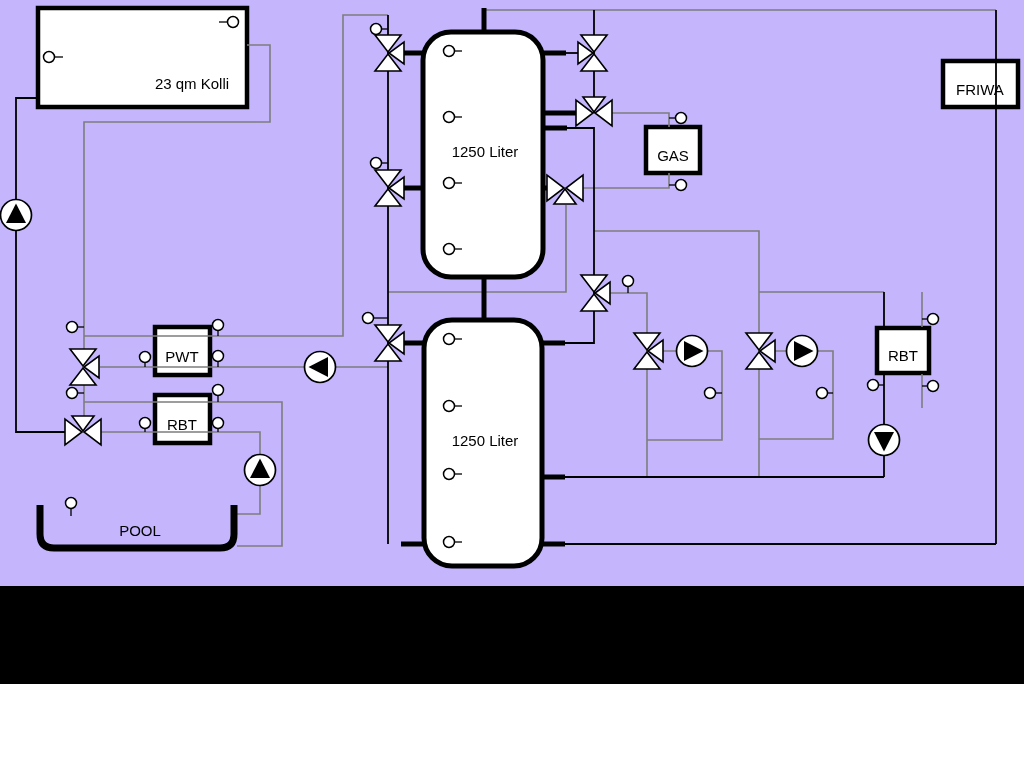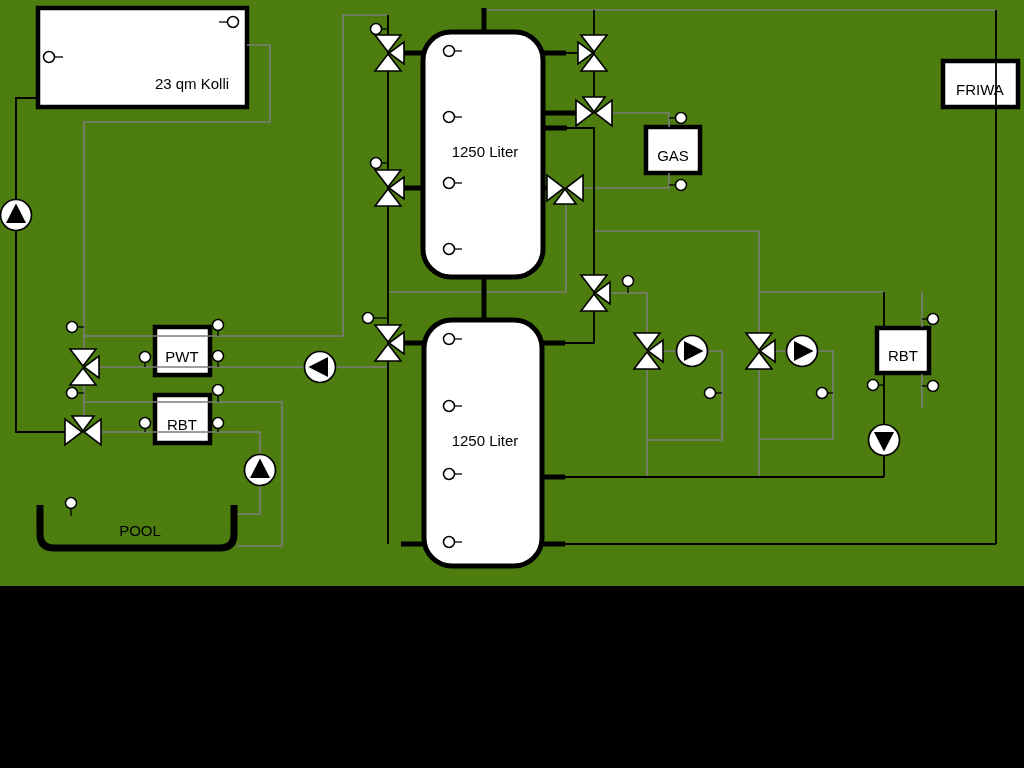--- a/index.html
+++ b/index.html
@@ -1,16 +1,16 @@
 <!DOCTYPE html>
 <html><head>
 <meta charset="utf-8">
 <style>
   html,body{margin:0;padding:0;background:#fff;}
-  .stage{position:relative;width:1024px;height:768px;background:#4d7c0f;overflow:hidden;}
+  .stage{position:relative;width:1024px;height:684px;background:#c4b5fd;overflow:hidden;}
   svg{display:block;}
   .ln-g{stroke:#7d7d7d;stroke-width:1.6;fill:none;}
   .ln-b{stroke:#000;stroke-width:1.8;fill:none;}
   .stub{stroke:#000;stroke-width:5;fill:none;}
   .comp{fill:#fff;stroke:#000;stroke-width:4.5;}
   .tank{fill:#fff;stroke:#000;stroke-width:5;}
   .valve{fill:#fff;stroke:#000;stroke-width:1.6;stroke-linejoin:miter;}
   .pumpc{fill:#fff;stroke:#000;stroke-width:1.7;}
   .pumpt{fill:#000;stroke:none;}
   .sens{fill:#fff;stroke:#000;stroke-width:1.5;}

